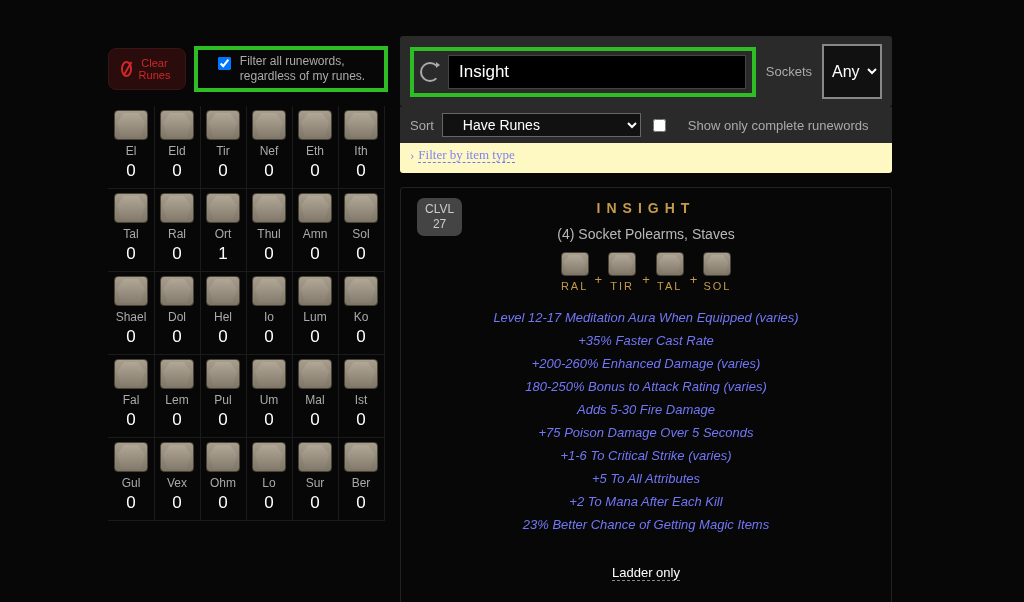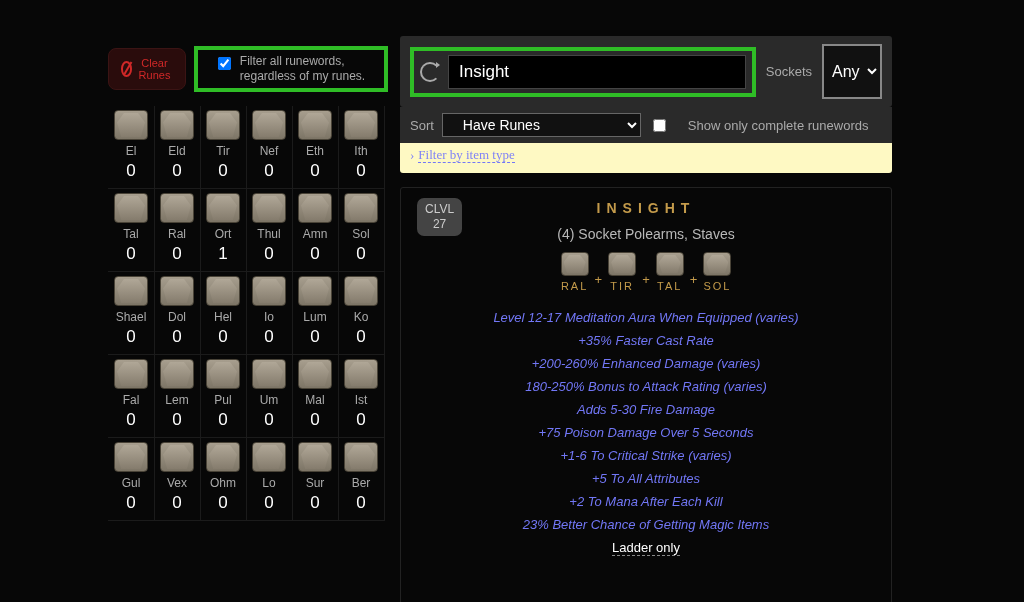--- a/index.html
+++ b/index.html
@@ -38,21 +38,21 @@
   .rw-name{color:#c49b4b;letter-spacing:6px;font-weight:bold;text-align:center;font-size:14px;margin:0 0 10px 0;}
   .base{color:#b8b8b8;text-align:center;font-size:14px;margin-bottom:10px;}
   .runes-row{display:flex;justify-content:center;align-items:center;gap:6px;margin-bottom:14px;}
   .rcell{text-align:center;}
   .rcell .rune-ico{width:26px;height:22px;}
   .rcell .rune-ico.stone::before{width:22px;height:18px;}
   .rcell .rn{color:#c49b4b;font-size:11px;letter-spacing:2px;margin-top:4px;}
   .plus{color:#c49b4b;font-size:13px;align-self:center;padding-top:14px;}
   .mods{color:#7277f6;text-align:center;font-size:13px;line-height:23px;font-style:italic;}
   .ladder{color:#fff;text-align:center;font-size:13px;border-bottom:1px dashed #888;display:inline-block;margin-top:4px;}
-  .ladder-wrap{text-align:center;}
+  .ladder-wrap{text-align:center;margin-top:25px;}
 </style>
 </head>
 <body>
 <div class="page">
 
   <div class="left">
     <div class="top-row">
       <button class="clear-btn">
         <span class="circ"></span>
         <span>Clear Runes</span>

